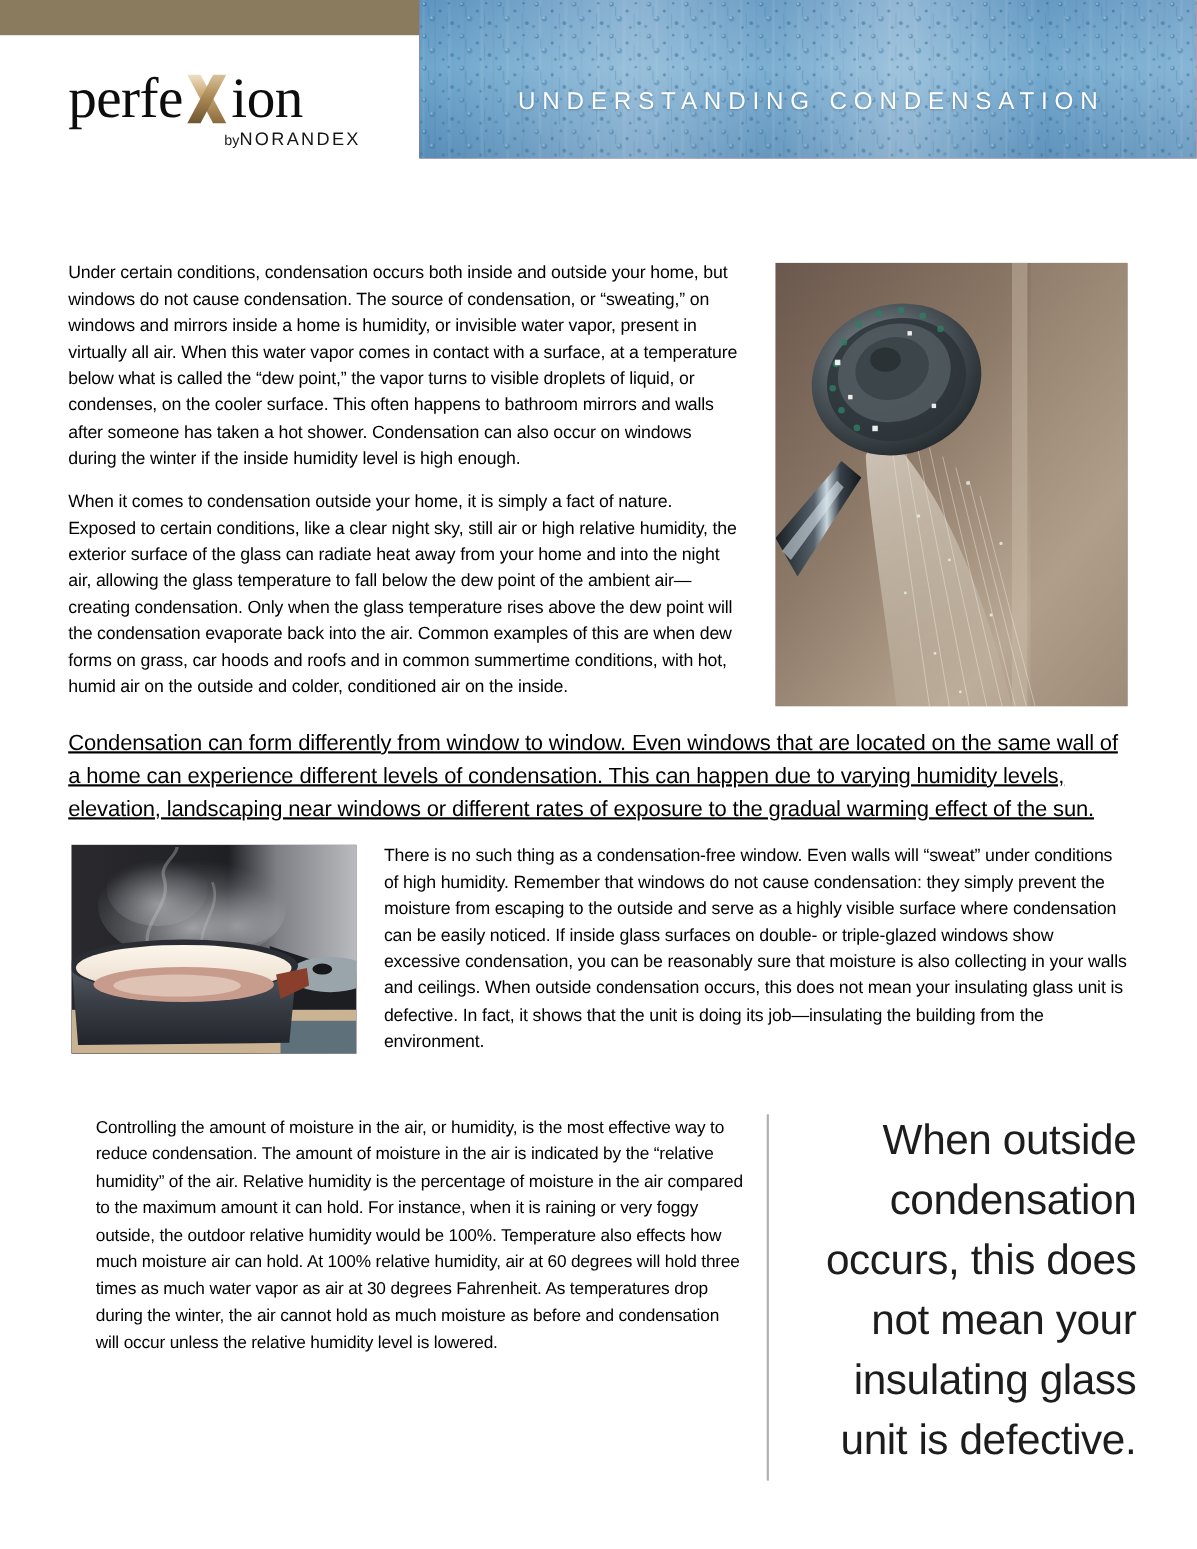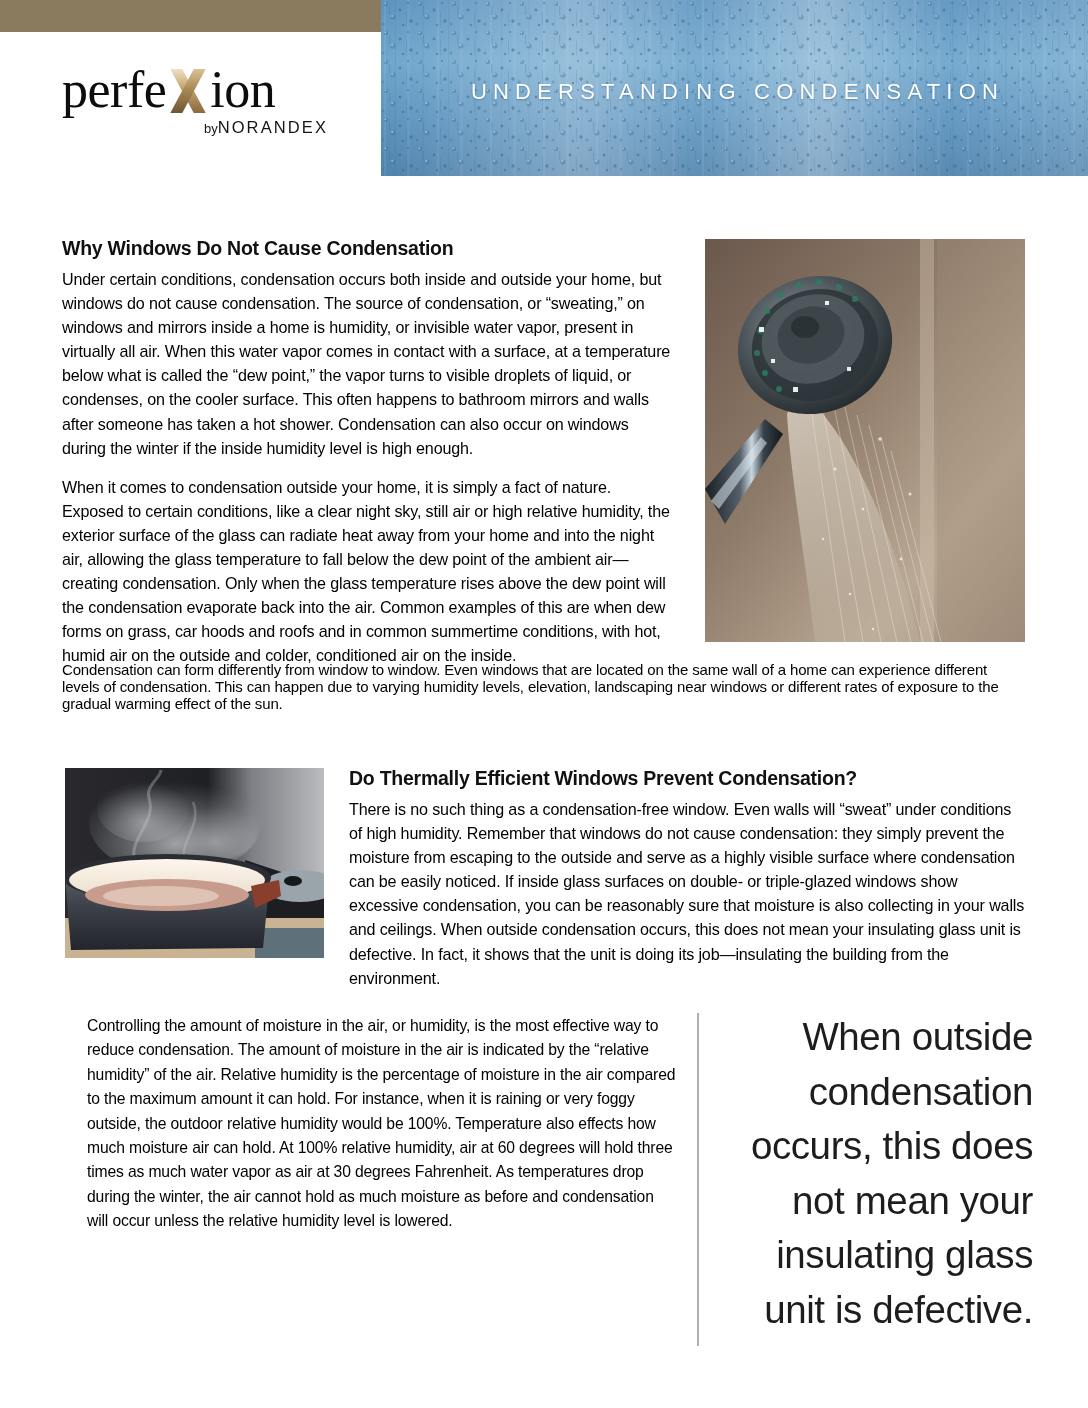--- a/index.html
+++ b/index.html
@@ -27,21 +27,21 @@
     position: absolute;
     left: 0; top: 0;
     width: 382px;
     height: 32px;
     background: #8b7b5e;
   }
   #banner {
     position: absolute;
     left: 381px; top: 0;
     width: 707px;
-    height: 176px;
+    height: 144px;
     overflow: hidden;
     background: #ef4444;
   }
   #banner .bg {
     position: absolute;
     inset: 0;
   }
   #banner-title {
     position: absolute;
     left: 0; top: 0;
@@ -146,22 +146,23 @@
     top: 236px;
     width: 610px;
   }
   #sec1-wide {
     position: absolute;
     left: 62px;
     top: 661px;
     width: 960px;
   }
   #sec1-wide p.body {
-    font-size: 15px;
-    line-height: 17px;
+    font-size: 20px;
+    line-height: 30px;
+    text-decoration: underline;
   }
 
   #img-shower {
     position: absolute;
     left: 705px;
     top: 239px;
     width: 320px;
     height: 403px;
     overflow: hidden;
     background: #6b5a50;
@@ -270,21 +271,20 @@
     <div id="banner-title">UNDERSTANDING CONDENSATION</div>
   </div>
 
   <div id="logo">
     <div id="logo-wordmark"><span>perfe</span><span class="xmark"><i class="a"></i><i class="b"></i></span><span>ion</span></div>
     <div id="logo-sub"><span class="by">by</span><span class="nm">NORANDEX</span></div>
   </div>
 </div>
 
 <div id="sec1">
-  <h2 class="sec-head">Why Windows Do Not Cause Condensation</h2>
   <p class="body">Under certain conditions, condensation occurs both inside and outside your home, but windows do not cause condensation. The source of condensation, or “sweating,” on windows and mirrors inside a home is humidity, or invisible water vapor, present in virtually all air. When this water vapor comes in contact with a surface, at a temperature below what is called the “dew point,” the vapor turns to visible droplets of liquid, or condenses, on the cooler surface. This often happens to bathroom mirrors and walls after someone has taken a hot shower. Condensation can also occur on windows during the winter if the inside humidity level is high enough.</p>
   <p class="body">When it comes to condensation outside your home, it is simply a fact of nature. Exposed to certain conditions, like a clear night sky, still air or high relative humidity, the exterior surface of the glass can radiate heat away from your home and into the night air, allowing the glass temperature to fall below the dew point of the ambient air—creating condensation. Only when the glass temperature rises above the dew point will the condensation evaporate back into the air. Common examples of this are when dew forms on grass, car hoods and roofs and in common summertime conditions, with hot, humid air on the outside and colder, conditioned air on the inside.</p>
 </div>
 
 <div id="img-shower">
   <svg viewBox="0 0 320 403" preserveAspectRatio="none" width="320" height="403">
     <defs>
       <linearGradient id="wallg" x1="0" y1="0" x2="1" y2="1">
         <stop offset="0%" stop-color="#6b584d"></stop>
         <stop offset="40%" stop-color="#8d7a68"></stop>
@@ -409,21 +409,20 @@
     <path d="M0 108 L205 108 L198 180 L6 182 Z" fill="url(#potg)"></path>
     <ellipse cx="102" cy="110" rx="104" ry="24" fill="#2a2d33"></ellipse>
     <ellipse cx="102" cy="112" rx="98" ry="21" fill="url(#rimg)"></ellipse>
     <ellipse cx="102" cy="127" rx="82" ry="16" fill="#c89c8c"></ellipse>
     <ellipse cx="96" cy="128" rx="58" ry="10" fill="#e6cfc2" opacity="0.75"></ellipse>
     <path d="M186 118 L214 112 L216 128 L190 140 Z" fill="#8a3f2c"></path>
   </svg>
 </div>
 
 <div id="sec2">
-  <h2 class="sec-head">Do Thermally Efficient Windows Prevent Condensation?</h2>
   <p class="body">There is no such thing as a condensation-free window. Even walls will “sweat” under conditions of high humidity. Remember that windows do not cause condensation: they simply prevent the moisture from escaping to the outside and serve as a highly visible surface where condensation can be easily noticed. If inside glass surfaces on double- or triple-glazed windows show excessive condensation, you can be reasonably sure that moisture is also collecting in your walls and ceilings. When outside condensation occurs, this does not mean your insulating glass unit is defective. In fact, it shows that the unit is doing its job—insulating the building from the environment.</p>
 </div>
 
 <div id="sec3">
   <p class="body">Controlling the amount of moisture in the air, or humidity, is the most effective way to reduce condensation. The amount of moisture in the air is indicated by the “relative humidity” of the air. Relative humidity is the percentage of moisture in the air compared to the maximum amount it can hold. For instance, when it is raining or very foggy outside, the outdoor relative humidity would be 100%. Temperature also effects how much moisture air can hold. At 100% relative humidity, air at 60 degrees will hold three times as much water vapor as air at 30 degrees Fahrenheit. As temperatures drop during the winter, the air cannot hold as much moisture as before and condensation will occur unless the relative humidity level is lowered.</p>
 </div>
 
 <div id="pullquote-rule"></div>
 <div id="pullquote">When outside condensation occurs, this does not mean your insulating glass unit is defective.</div>
 

